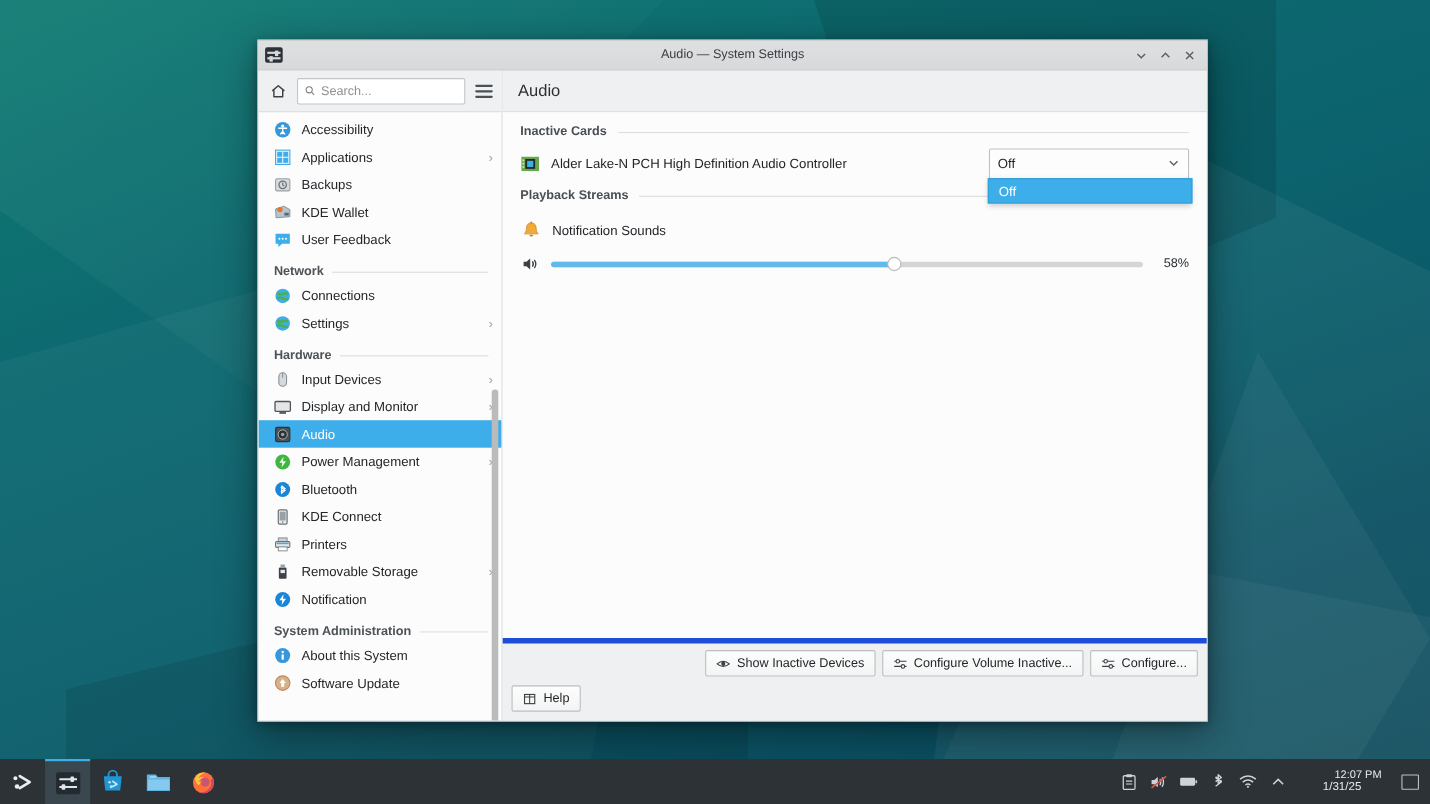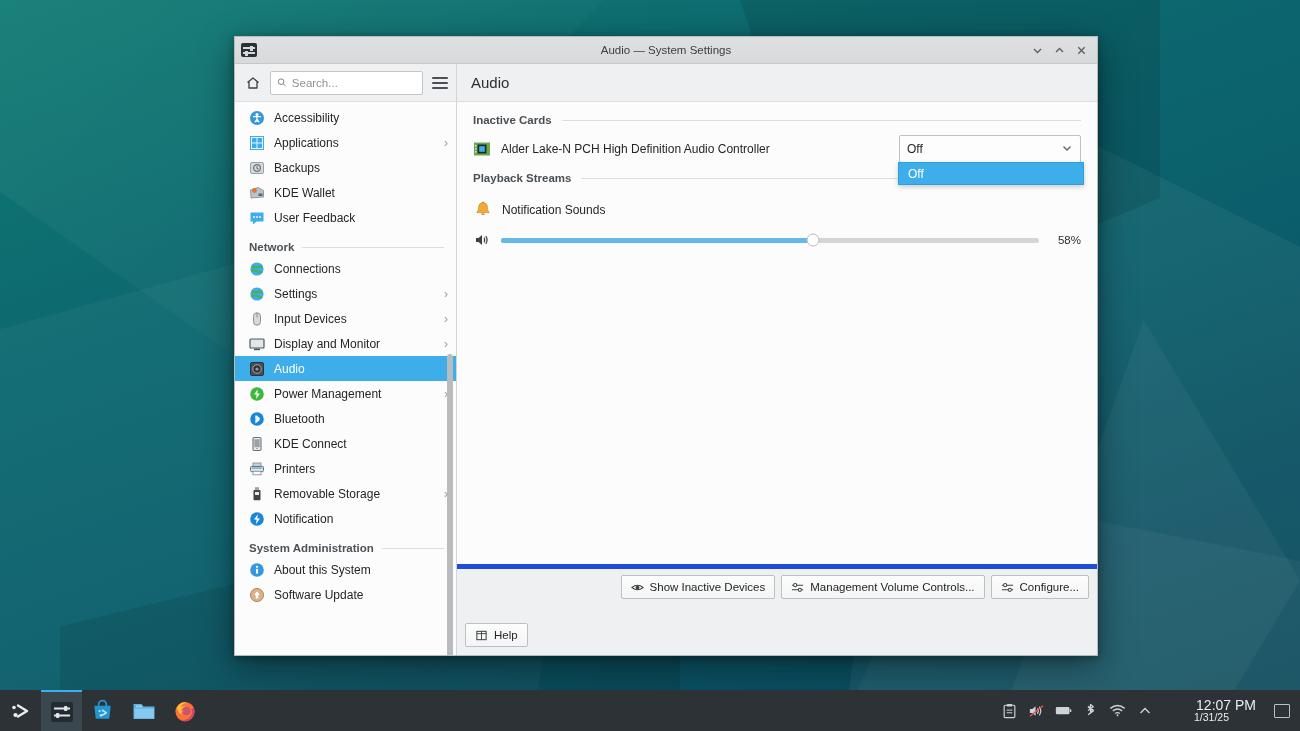--- a/index.html
+++ b/index.html
@@ -200,21 +200,21 @@
   #taskbar {
     position: absolute; left: 0; bottom: 0; width: 1300px; height: 41px;
     background: #2d3237; display: flex; align-items: center;
   }
   #tb-left { display: flex; align-items: center; height: 100%; }
   .tb-btn { width: 41px; height: 41px; display:flex; align-items:center; justify-content:center; }
   .tb-btn.active { background: #3a474f; border-top: 2px solid #3daee9; }
   #tb-right { margin-left: auto; display: flex; align-items: center; gap: 10px; padding-right: 10px; height: 100%; }
   .tray { width: 17px; height: 17px; display:flex; align-items:center; justify-content:center; }
   #clock { text-align: center; color: #eaeced; line-height: 1.05; padding: 0 4px; }
-  #clock .t { font-size: 14px; margin-left: 29px; }
+  #clock .t { font-size: 10px; margin-left: 29px; }
   #clock .d { font-size: 10.5px; }
   #showdesk { width: 16px; height: 14px; border: 1.6px solid #b9c0c5; border-radius: 1px; margin-left: 4px;}
 </style>
 </head>
 <body>
 
 <div id="desktop">
   <div class="facet f1"></div>
   <div class="facet f2"></div>
   <div class="facet f3"></div>
@@ -350,20 +350,24 @@
             <svg width="16" height="16" viewBox="0 0 16 16">
                 <circle cx="8" cy="8" r="6.6" fill="#3daee9"></circle>
                 <path d="M3 5.5 q3 1.6 6 .4 q2 -.8 4 .6" fill="none" stroke="#4caf50" stroke-width="2.4"></path>
                 <path d="M2.5 10 q3.5 -1.2 6.5 .6 q2 1.2 4 .2" fill="none" stroke="#4caf50" stroke-width="2"></path>
               </svg>
           </span>
           <span class="sl-label">Settings</span>
           <span class="sl-chev">›</span>
         </div>
 
+        <div class="sl-header">
+          <span>Hardware</span>
+          <span class="rule"></span>
+        </div>
         <div class="sl-item">
           <span class="sl-icon">
             <svg width="16" height="16" viewBox="0 0 16 16">
                 <rect x="4.5" y="1.8" width="7" height="12.4" rx="3.5" fill="#d6d9dc" stroke="#8b9196"></rect>
                 <path d="M8 2 v4.5" stroke="#8b9196" stroke-width="1"></path>
               </svg>
           </span>
           <span class="sl-label">Input Devices</span>
           <span class="sl-chev">›</span>
         </div>
@@ -555,32 +559,32 @@
               <circle cx="7" cy="7" r="2" fill="#3b4145"></circle>
             </svg>
             <span>Show Inactive Devices</span>
           </button>
           <button class="btn">
             <svg width="13" height="13" viewBox="0 0 14 14">
               <path d="M1 4.5 h12 M1 9.5 h12" stroke="#3b4145" stroke-width="1.1"></path>
               <circle cx="4.5" cy="4.5" r="1.7" fill="#fff" stroke="#3b4145" stroke-width="1.1"></circle>
               <circle cx="9.5" cy="9.5" r="1.7" fill="#fff" stroke="#3b4145" stroke-width="1.1"></circle>
             </svg>
-            <span>Management Volume Controls...</span>
+            <span>Configure Volume Inactive...</span>
           </button>
           <button class="btn">
             <svg width="13" height="13" viewBox="0 0 14 14">
               <path d="M1 4.5 h12 M1 9.5 h12" stroke="#3b4145" stroke-width="1.1"></path>
               <circle cx="4.5" cy="4.5" r="1.7" fill="#fff" stroke="#3b4145" stroke-width="1.1"></circle>
               <circle cx="9.5" cy="9.5" r="1.7" fill="#fff" stroke="#3b4145" stroke-width="1.1"></circle>
             </svg>
             <span>Configure...</span>
           </button>
         </div>
-        <div class="frow" style="margin-top:24px">
+        <div class="frow" style="margin-top:8px">
           <button class="btn">
             <svg width="13" height="13" viewBox="0 0 14 14">
               <rect x="2" y="2.5" width="10" height="9" fill="none" stroke="#3b4145" stroke-width="1.1"></rect>
               <path d="M2 5 h10 M7 2.5 v9" stroke="#3b4145" stroke-width="1"></path>
             </svg>
             <span>Help</span>
           </button>
         </div>
       </div>
     </div>

